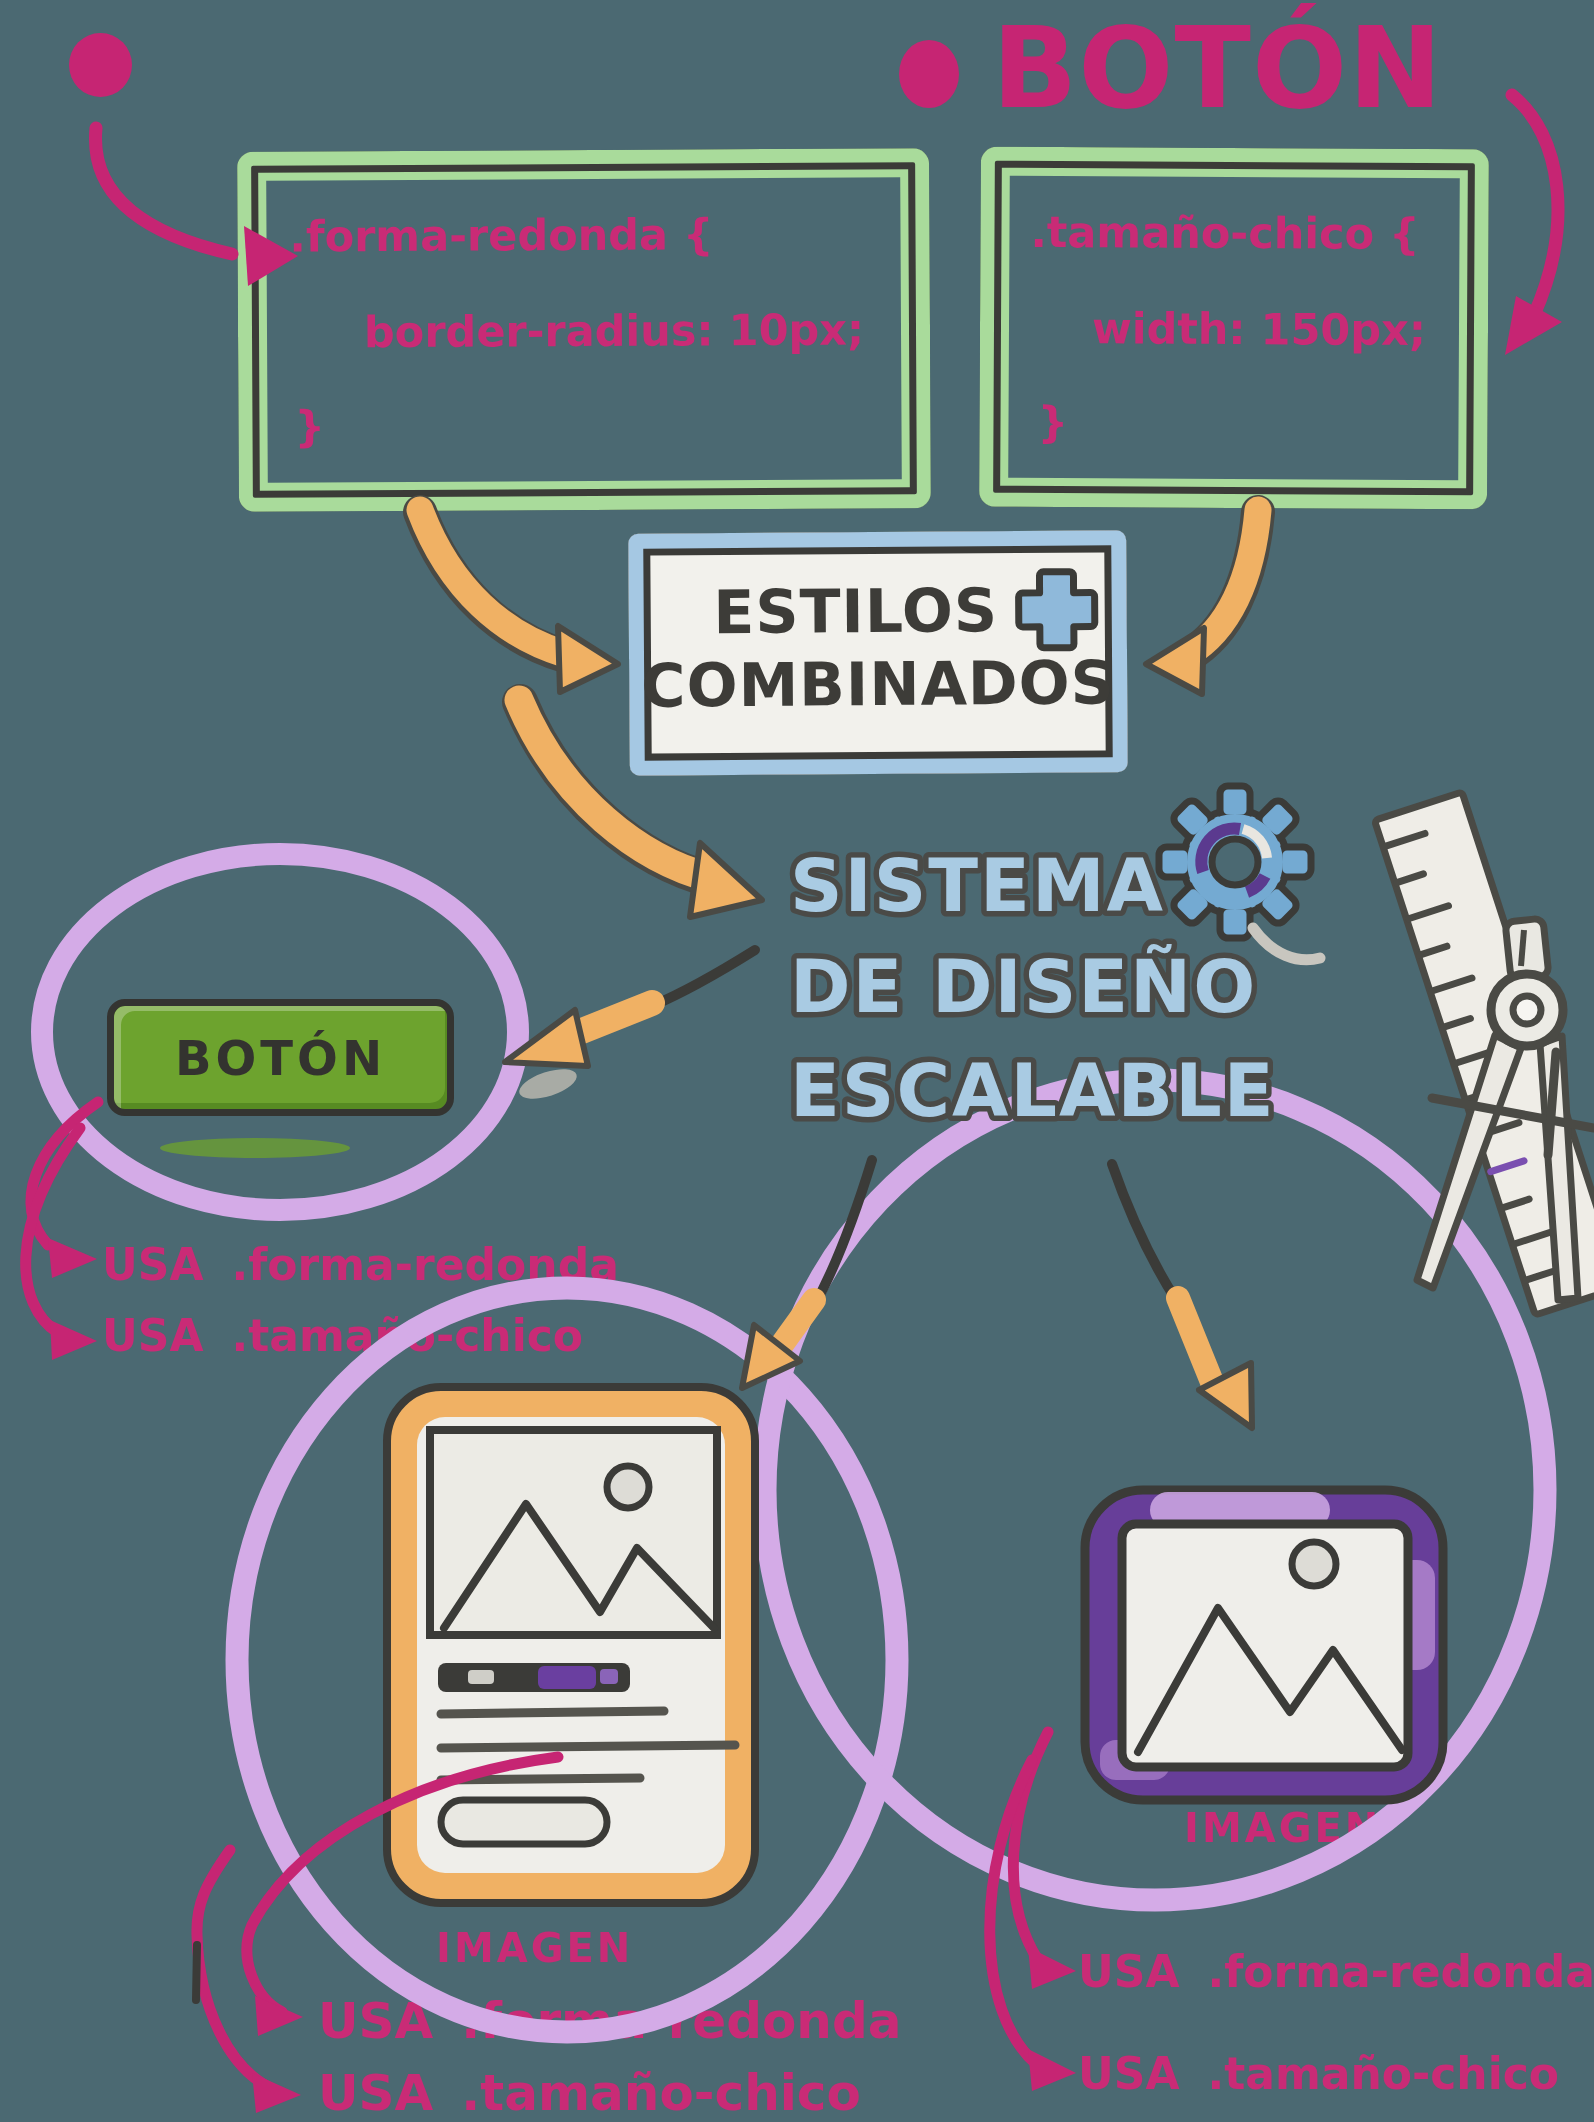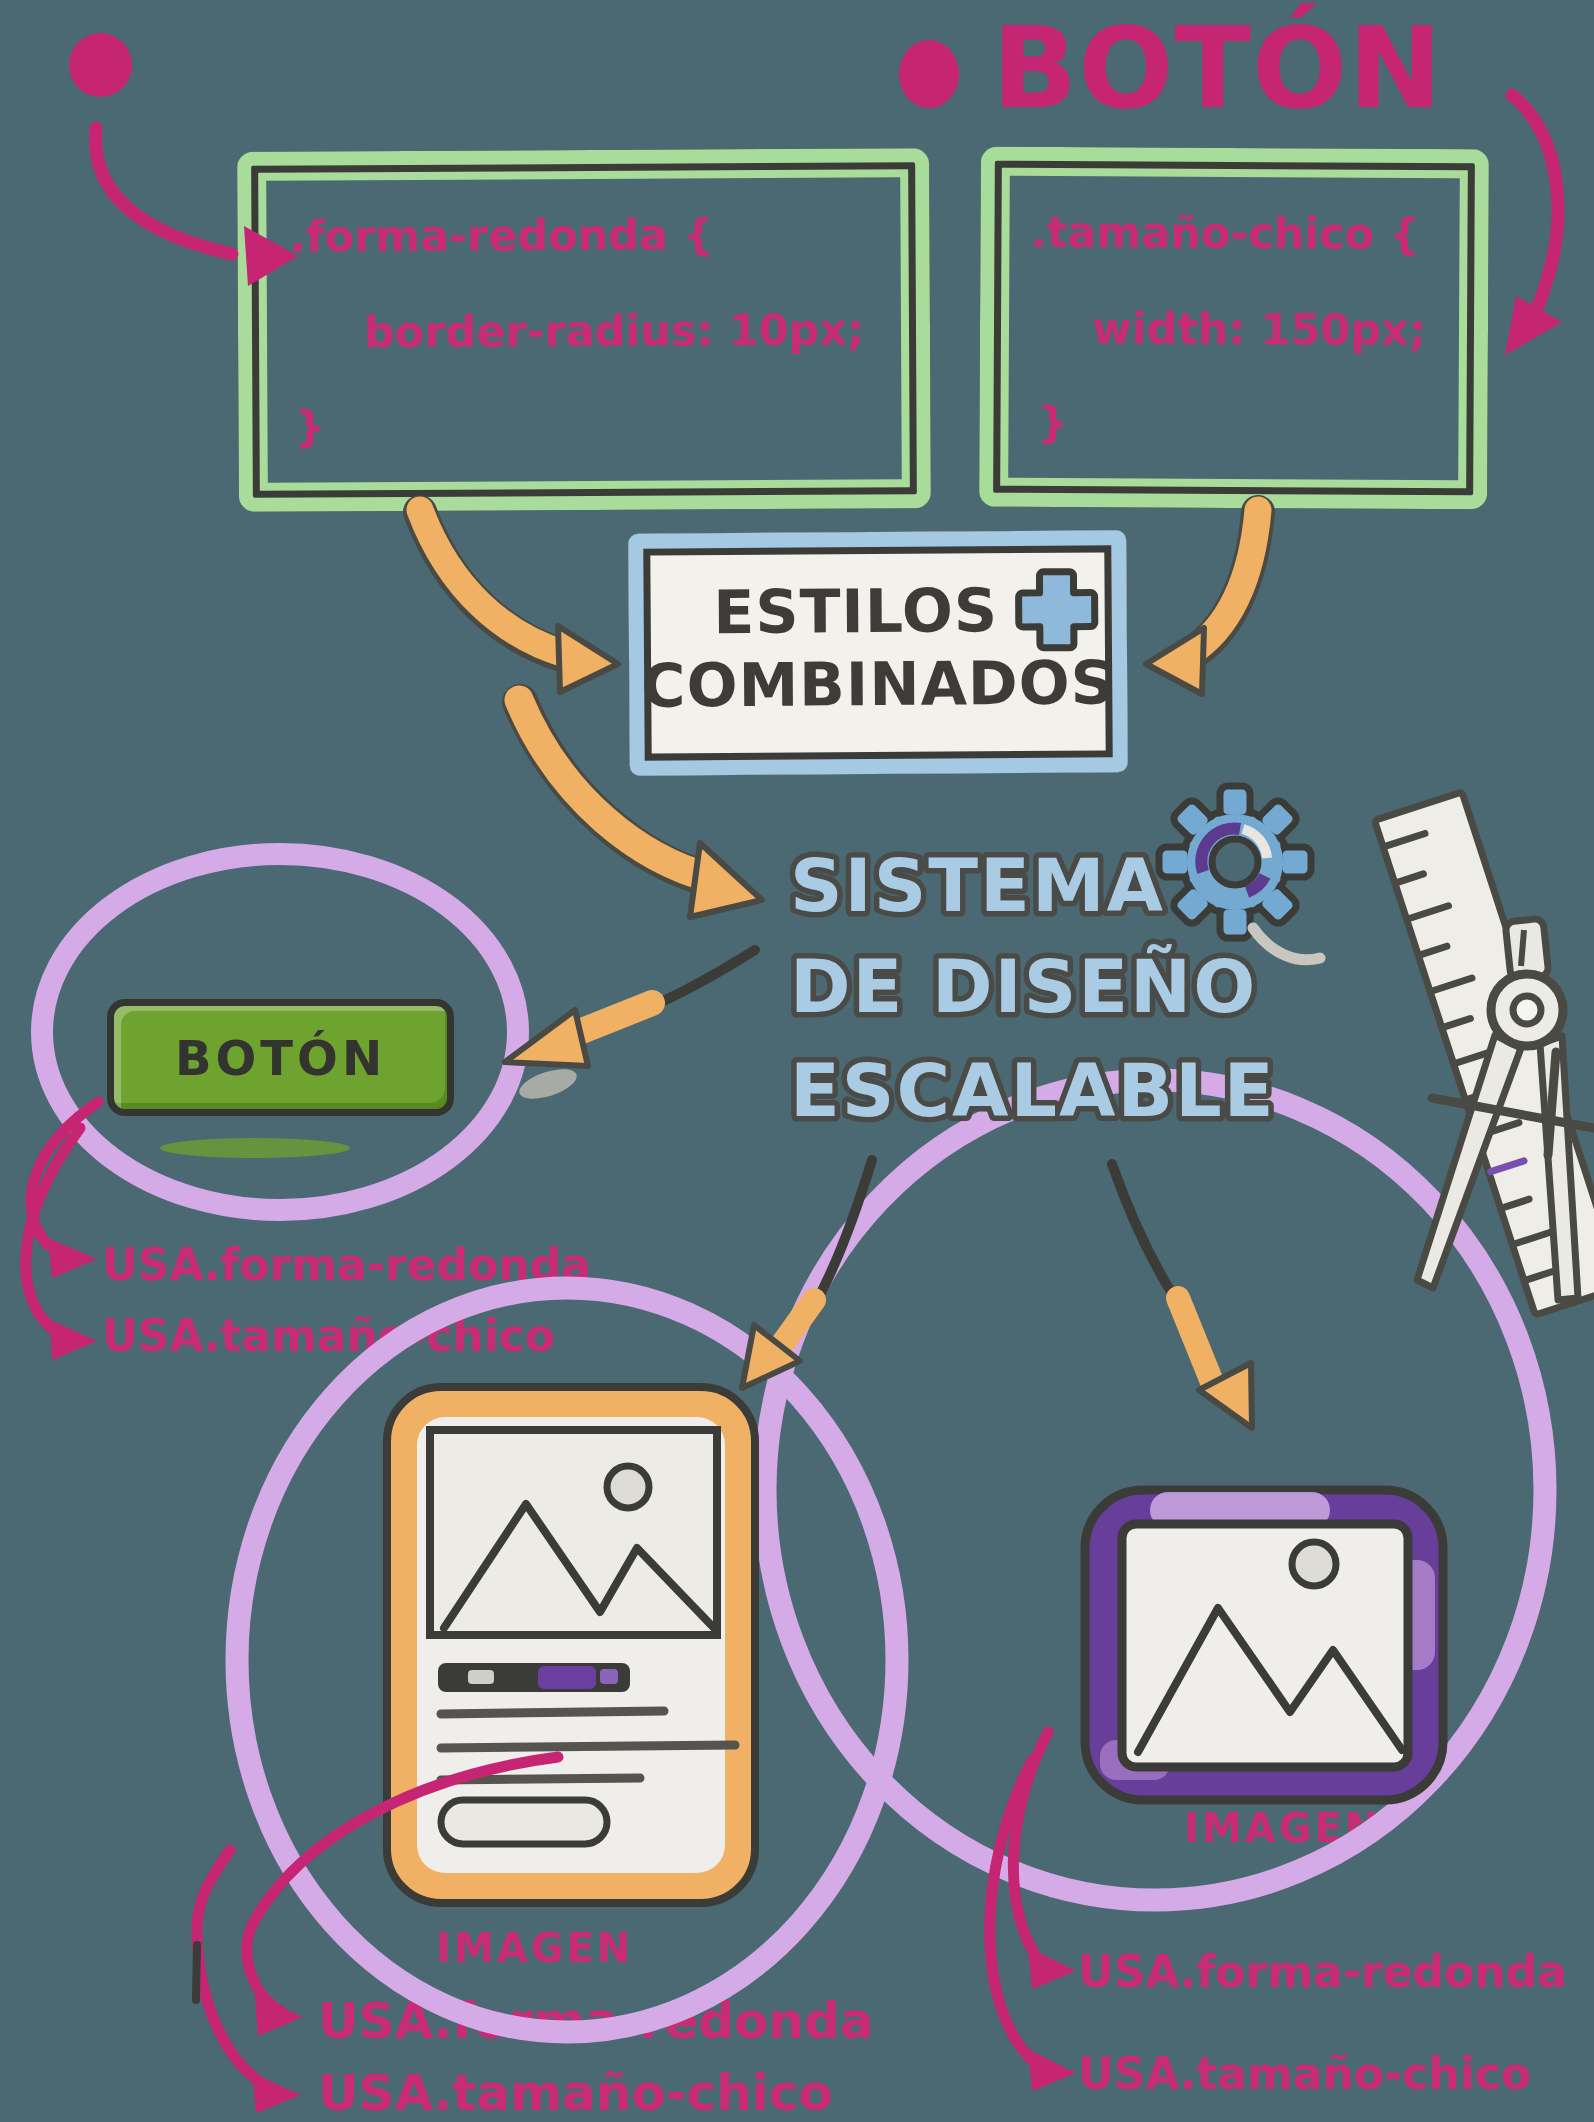--- a/index.html
+++ b/index.html
@@ -44,21 +44,21 @@
   .estilos .word{color:var(--ink);font-weight:bold;font-size:60px;letter-spacing:1px;line-height:1;white-space:nowrap;}
   
   .boton{
     position:absolute;left:107px;top:999px;width:347px;height:117px;border-radius:18px;
     background:var(--btn-green);border:7px solid #343431;box-sizing:border-box;
     display:flex;align-items:center;justify-content:center;
     box-shadow:inset 10px 8px 0 -3px rgba(255,255,255,.28), inset -6px -10px 0 -4px rgba(60,110,20,.45);
   }
   .boton span{color:#33332f;font-weight:bold;font-size:48px;letter-spacing:4px;}
   
-  .usa-row{position:absolute;display:flex;color:var(--pink);font-weight:bold;white-space:nowrap;line-height:1;}
+  .usa-row{position:absolute;display:flex;gap:28px;color:var(--pink);font-weight:bold;white-space:nowrap;line-height:1;}
   .usa-boton1{left:102px;top:1243px;font-size:44px;}
   .usa-boton2{left:102px;top:1314px;font-size:44px;}
   .usa-tarj1{left:318px;top:1996px;font-size:50px;}
   .usa-tarj2{left:318px;top:2068px;font-size:50px;}
   .usa-img1{left:1078px;top:1950px;font-size:44px;}
   .usa-img2{left:1078px;top:2052px;font-size:44px;}
   .mini-label{position:absolute;color:var(--pink);font-weight:bold;letter-spacing:3px;font-size:40px;line-height:1;white-space:nowrap;}
   .lbl-tarjeta{left:436px;top:1928px;}
   .lbl-imagen{left:1184px;top:1808px;}
   

